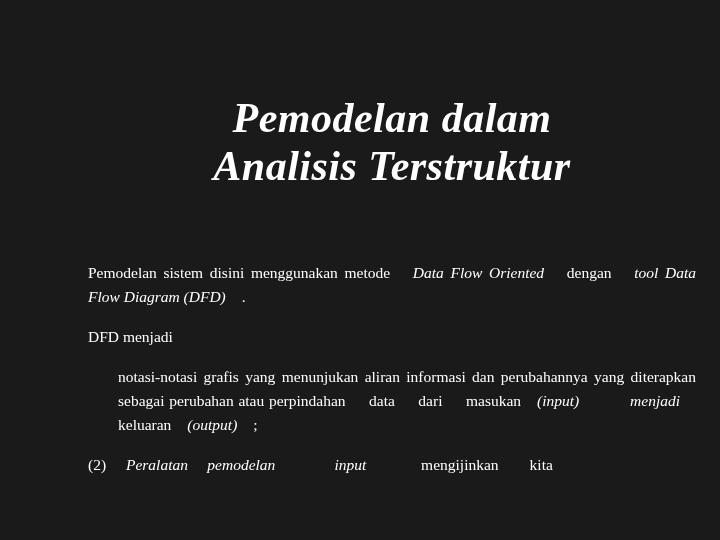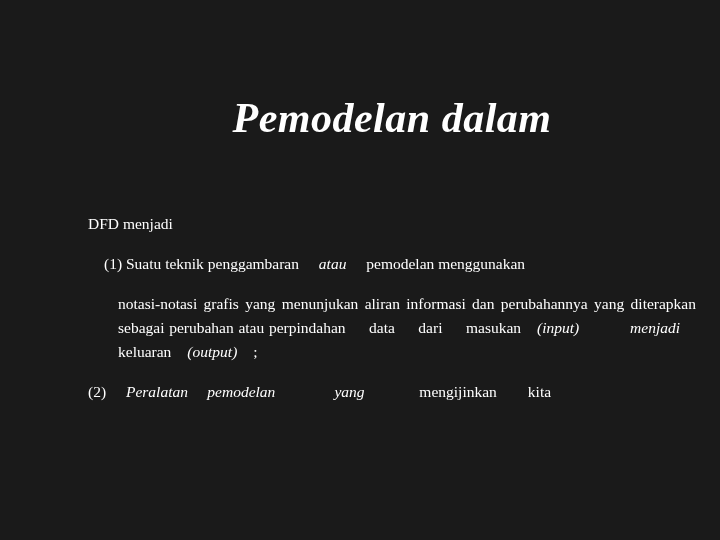--- a/index.html
+++ b/index.html
@@ -57,39 +57,38 @@
       text-align: justify;
       font-family: Liberation Serif, serif;
     }
   </style>
 </head>
 <body>
 
 <div id="title-block">
   <div id="main-title">
     <span>Pemodelan dalam</span><br>
+    <span>Analisis Terstruktur</span>
   </div>
 </div>
 
 <div id="body-text">
 
+  <span class="line">
+    Pemodelan sistem disini menggunakan metode <em>Data Flow Oriented</em> dengan <em>tool Data Flow Diagram (DFD)</em>.
+  </span>
 
   <span class="line">
     DFD menjadi
   </span>
 
-  <span class="line">
-    <span>
-      (1) Suatu teknik penggambaran <em>atau</em> pemodelan menggunakan
-    </span>
-  </span>
   <span class="indent">
     notasi-notasi grafis yang menunjukan aliran informasi dan
     perubahannya yang diterapkan sebagai perubahan atau
     perpindahan&nbsp;&nbsp;&nbsp;&nbsp;&nbsp;data&nbsp;&nbsp;&nbsp;&nbsp;&nbsp;dari&nbsp;&nbsp;&nbsp;&nbsp;&nbsp;masukan<em>(input)</em>&nbsp;&nbsp;&nbsp;&nbsp;<em>menjadi</em>
     keluaran<em>(output)</em>;
   </span>
 
   <span class="line">
-    (2) <em>Peralatan&nbsp;&nbsp;&nbsp;&nbsp;&nbsp;pemodelan&nbsp;&nbsp;&nbsp;&nbsp;&nbsp;&nbsp;&nbsp;</em><em>yang</em>&nbsp;&nbsp;&nbsp;&nbsp;&nbsp;&nbsp;&nbsp;&nbsp;&nbsp;&nbsp;mengijinkan&nbsp;&nbsp;&nbsp;&nbsp;&nbsp;&nbsp;&nbsp;&nbsp;kita
+    (2) <em>Peralatan&nbsp;&nbsp;&nbsp;&nbsp;&nbsp;pemodelan&nbsp;&nbsp;&nbsp;&nbsp;&nbsp;&nbsp;&nbsp;</em><em>input</em>&nbsp;&nbsp;&nbsp;&nbsp;&nbsp;&nbsp;&nbsp;&nbsp;&nbsp;&nbsp;mengijinkan&nbsp;&nbsp;&nbsp;&nbsp;&nbsp;&nbsp;&nbsp;&nbsp;kita
   </span>
 
 </div>
 
 </body></html>

